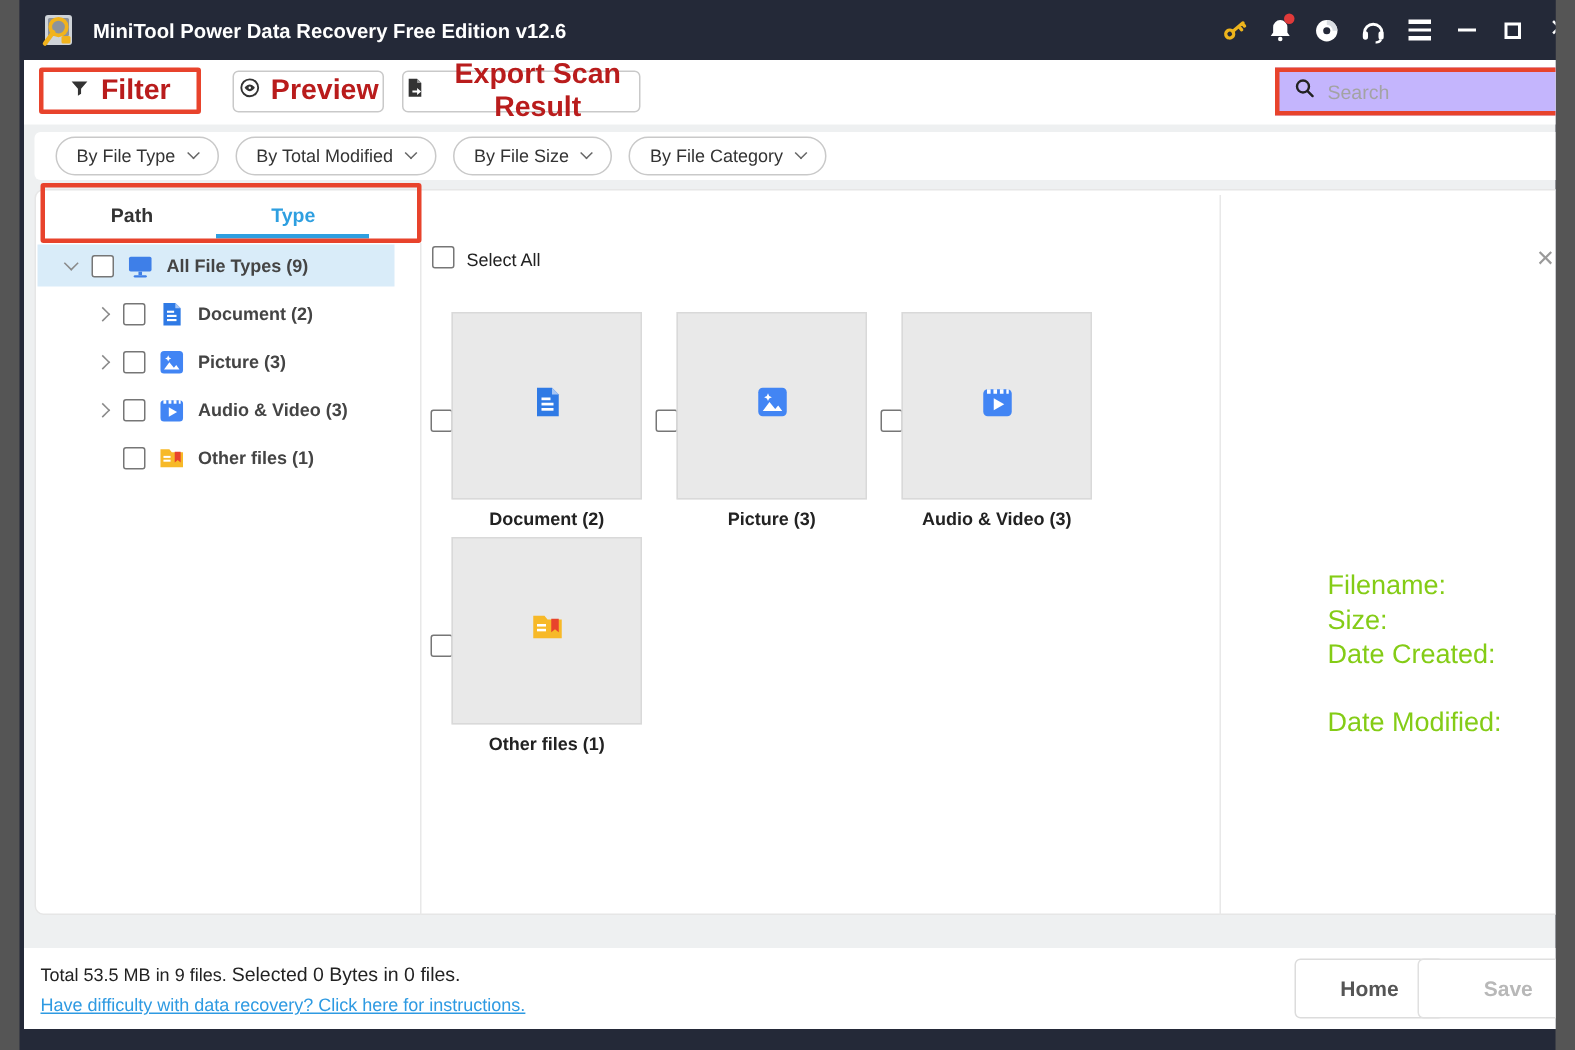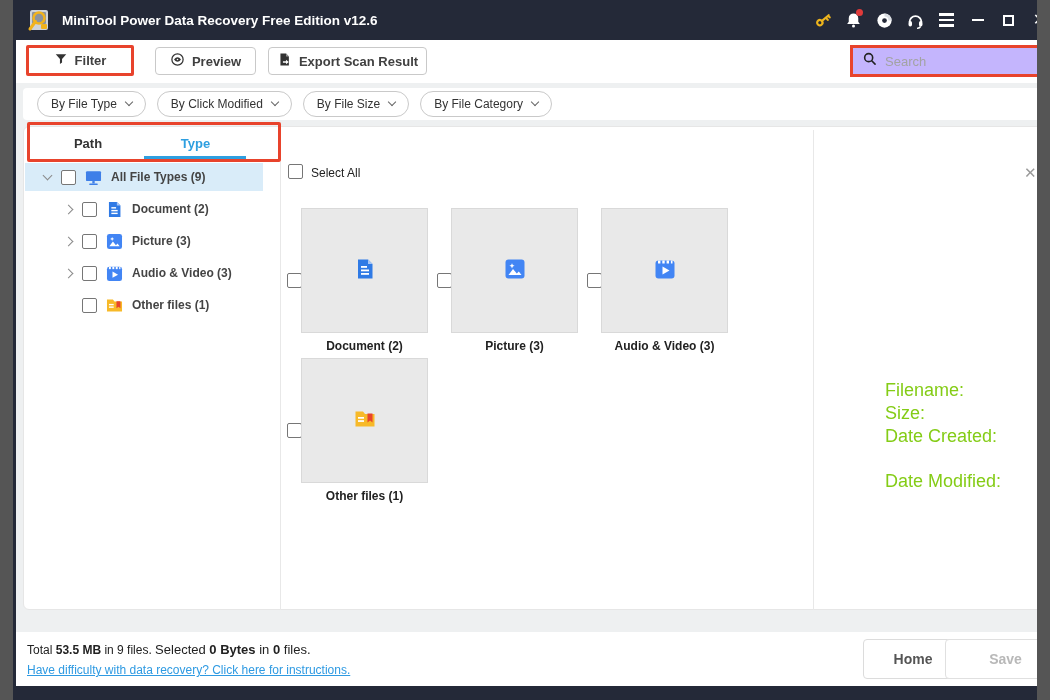--- a/index.html
+++ b/index.html
@@ -24,21 +24,21 @@
   .win-close { color:#fff; font-size:16px; line-height:1; }
   .menu-lines { display:flex; flex-direction:column; gap:3px; }
   .menu-lines i { display:block; width:15px; height:2.4px; background:#fff; }
 
   
   .app-bg { left:3px; top:40px; width:1043px; height:646px; background:#eef0f1; }
 
   
   .toolbar { left:3px; top:40px; width:1043px; height:43px; background:#ffffff; }
   .btn { display:flex; align-items:center; justify-content:center; gap:7px; background:#fff;
-         border:1px solid #c9c9c9; border-radius:4px; font-weight:bold; font-size:13px; color:#404040;
+         border:1px solid #c9c9c9; border-radius:4px; font-weight:bold; font-size:19px; color:#b91c1c;
          cursor:pointer; }
   .filter-btn { left:13px; top:45px; width:108px; height:31px; border:3px solid #e8432c; border-radius:2px; }
   .preview-btn { left:142px; top:47px; width:101px; height:28px; }
   .export-btn  { left:255px; top:47px; width:159px; height:28px; }
   .search-box { left:837px; top:45px; width:197px; height:32px; border:3px solid #e8432c; background:#c4b5fd;
                 display:flex; align-items:center; padding:0 9px; gap:7px; }
   .search-box input { border:none; outline:none; flex:1; font-size:13px; color:#444; font-family:"Liberation Sans",sans-serif; background:transparent; }
   .search-box input::placeholder { color:#a3a3a3; }
 
   
@@ -79,21 +79,21 @@
   .card-lbl { width:127px; text-align:center; font-size:12px; font-weight:bold; color:#222; }
 
   
   .detail-lbl { font-size:18px; color:#84cc16; }
   .panel-close { color:#9a9a9a; font-size:15px; cursor:pointer; line-height:1; }
 
   
   .footer { left:3px; top:632px; width:1043px; height:54px; background:#ffffff; }
   .total-line { left:14px; top:642px; font-size:12px; color:#222; }
   .total-line .big { font-size:13px; }
-  .total-line b { font-weight:bold; }
+  .total-line b { font-weight:normal; }
   .help-link { left:14px; top:663px; font-size:12px; color:#2e9ae2; text-decoration:underline; cursor:pointer; }
   .home-btn { left:816px; top:639px; width:100px; height:40px; border-color:#dcdcdc; color:#555; font-size:14px;margin-left:34px; }
   .save-btn { left:932px; top:639px; width:104px; height:40px; border-color:#e0e0e0; color:#b8b8b8; font-size:14px;padding-left:17px; }
 </style>
 </head>
 <body>
 
 <div id="window">
 
   <div class="abs titlebar">
@@ -201,21 +201,21 @@
     </span>
     <input type="text" placeholder="Search" style="">
   </div>
 
   <div class="abs filterbar">
     <div class="drop">
       <span>By File Type</span>
       <span class="chev-sm"></span>
     </div>
     <div class="drop">
-      <span>By Click Modified</span>
+      <span>By Total Modified</span>
       <span class="chev-sm"></span>
     </div>
     <div class="drop">
       <span>By File Size</span>
       <span class="chev-sm"></span>
     </div>
     <div class="drop">
       <span>By File Category</span>
       <span class="chev-sm"></span>
     </div>

